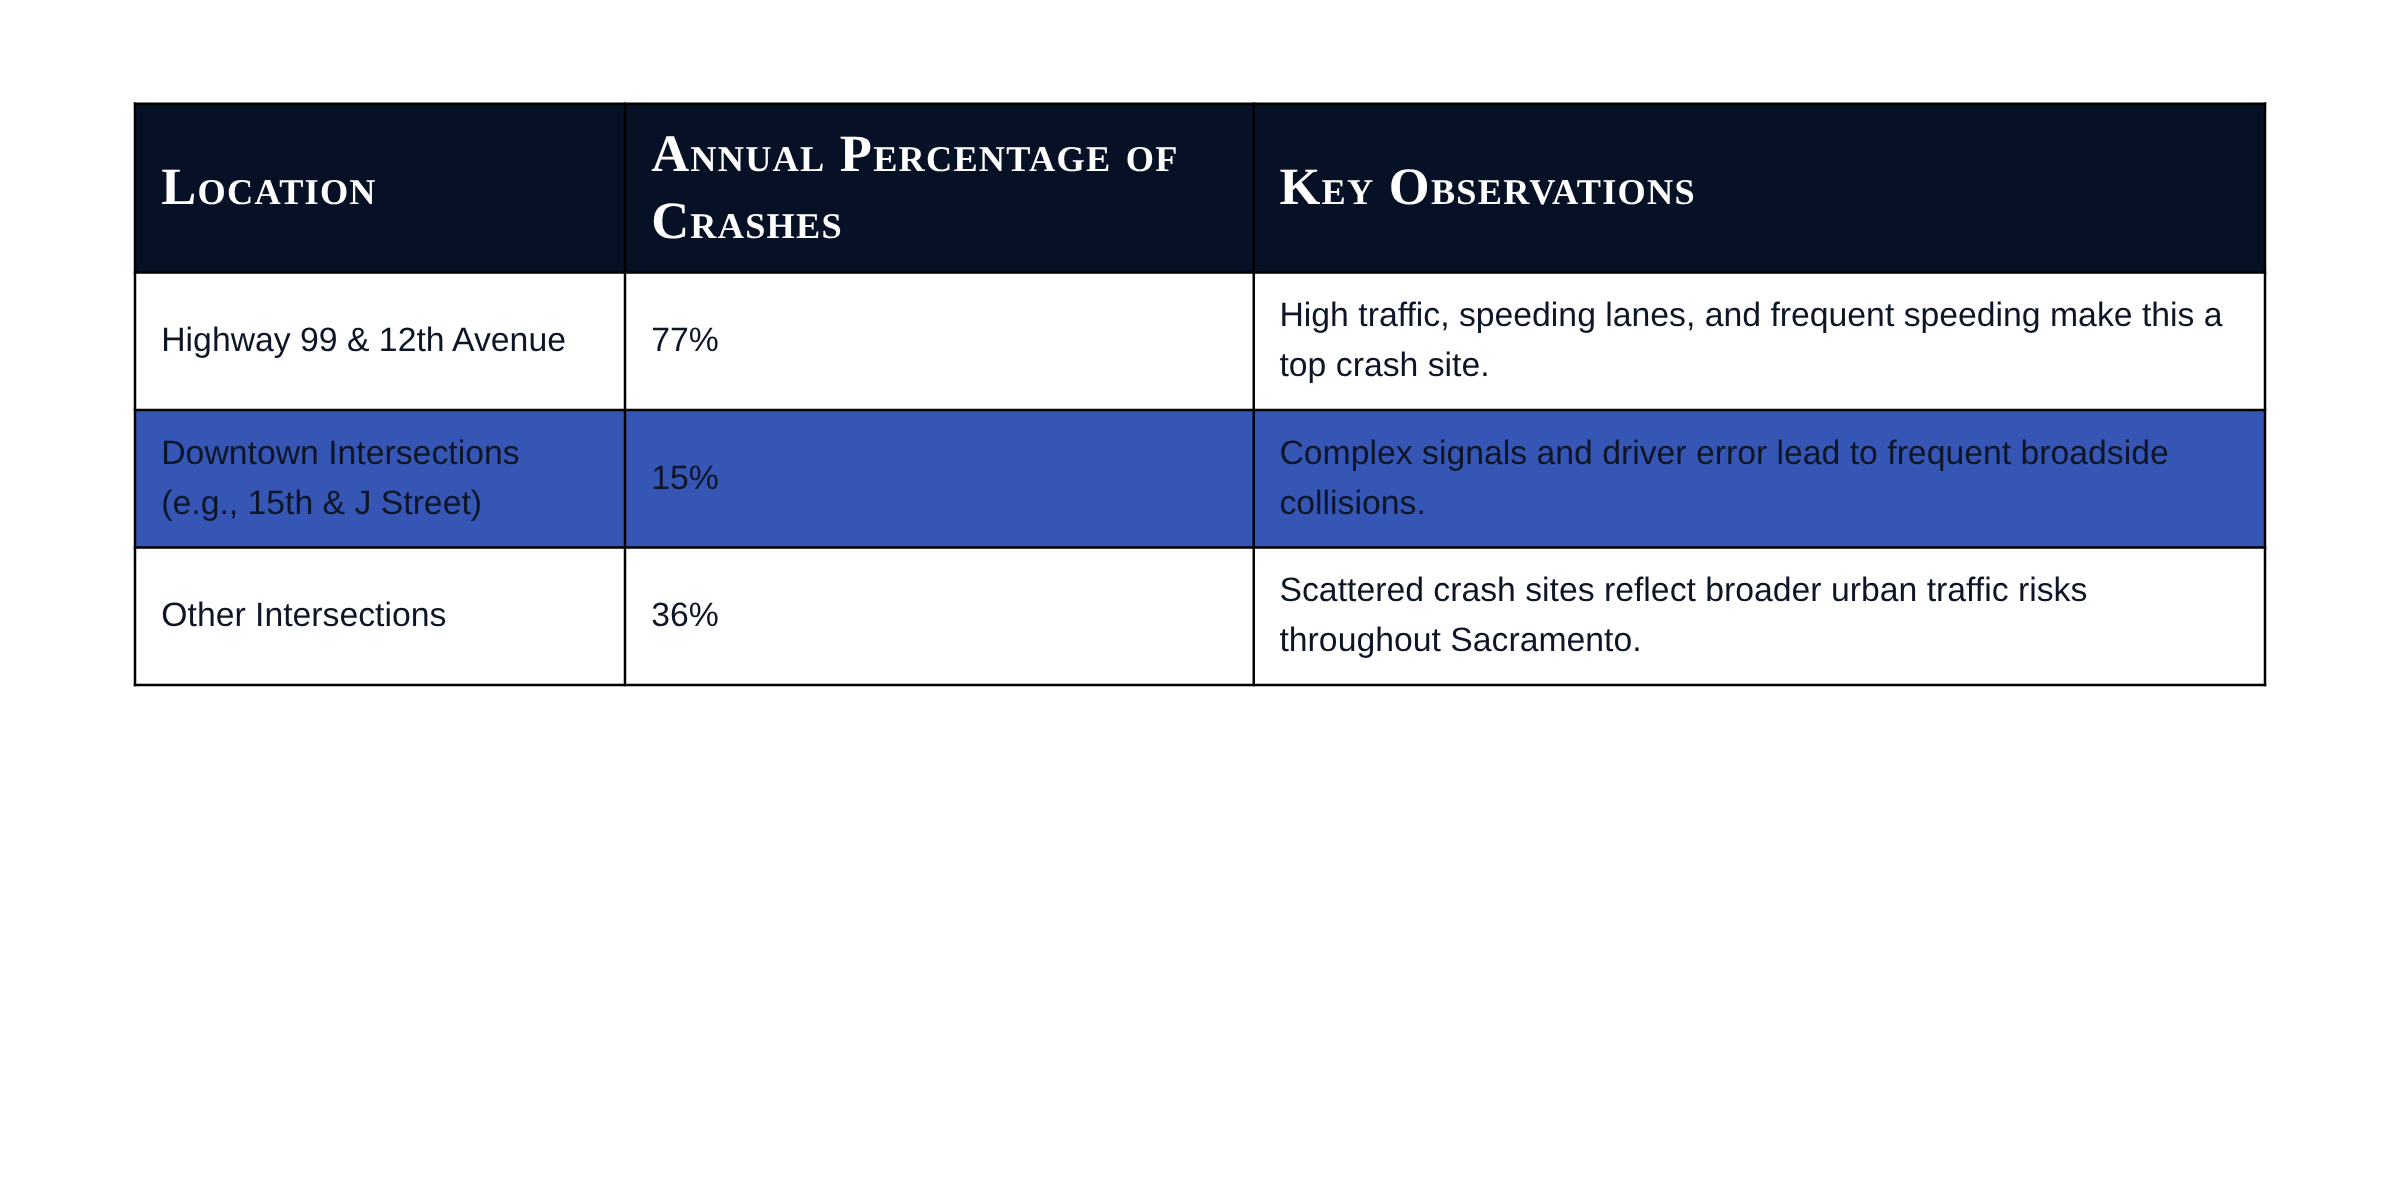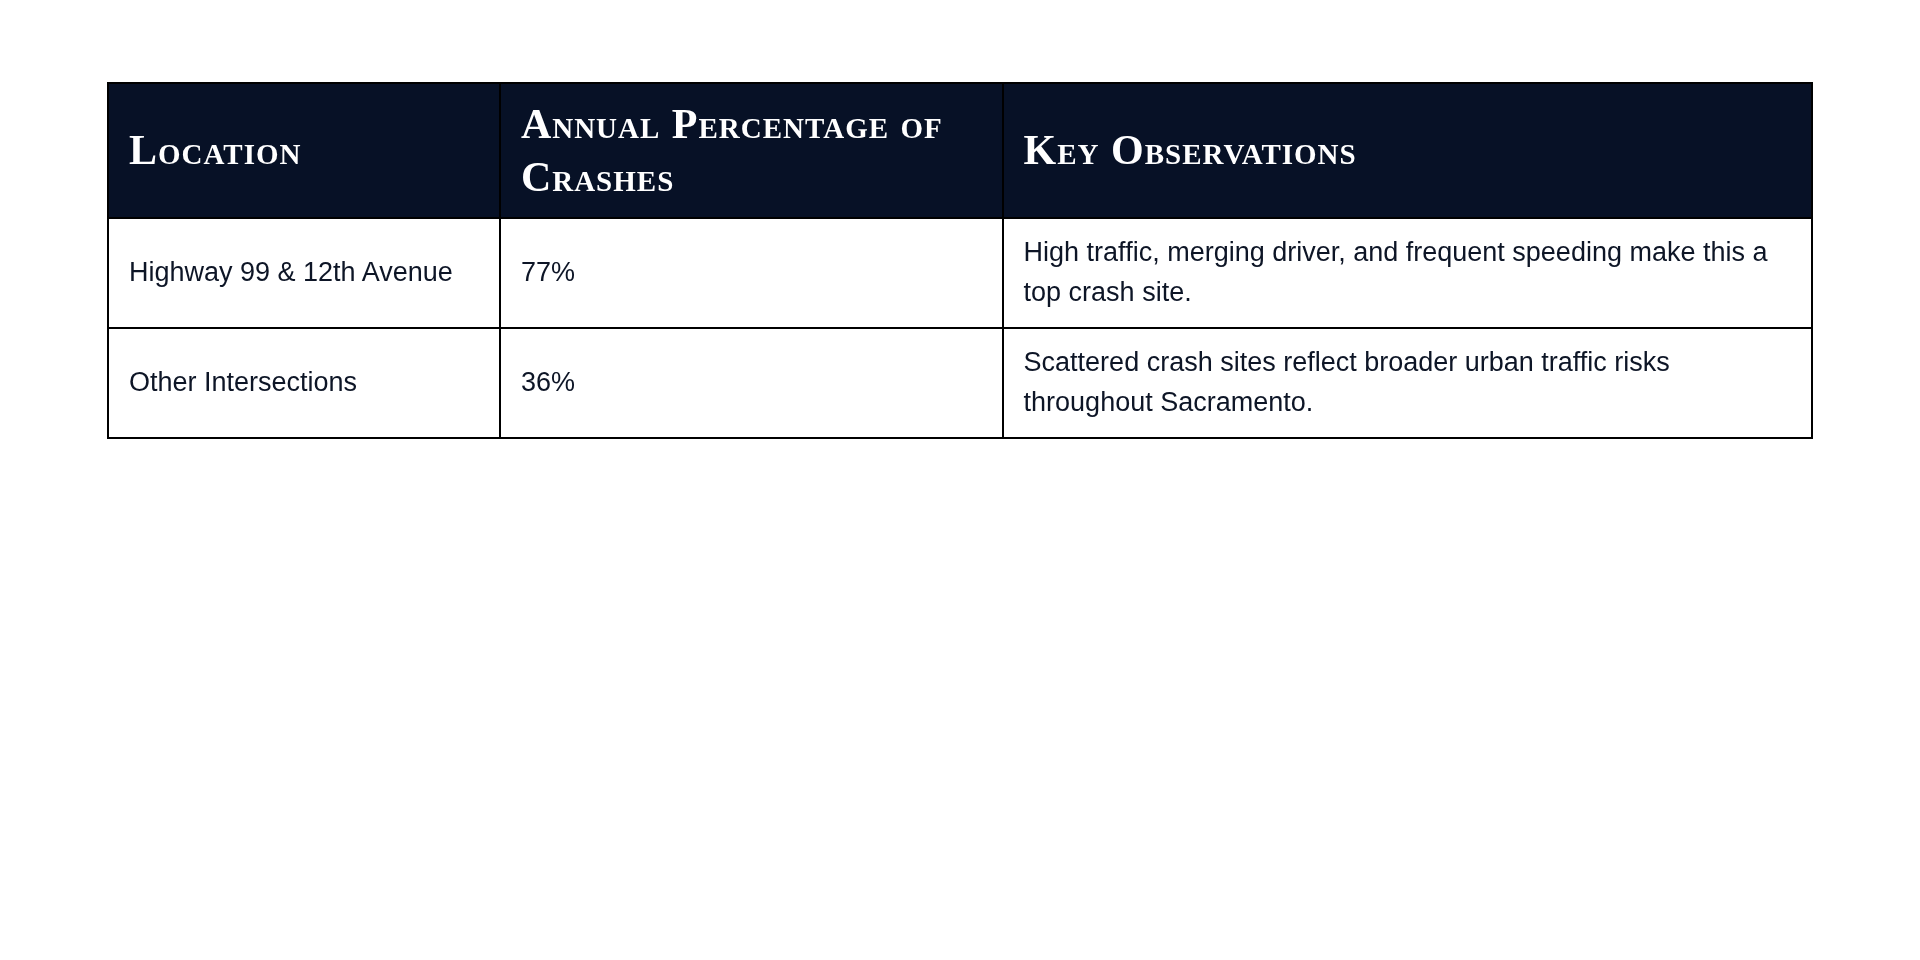--- a/index.html
+++ b/index.html
@@ -74,21 +74,26 @@
     <tr>
       <th>Location</th>
       <th>Annual Percentage of Crashes</th>
       <th>Key Observations</th>
     </tr>
   </thead>
   <tbody>
     <tr>
       <td>Highway 99 &amp; 12th Avenue</td>
       <td>77%</td>
-      <td>High traffic, merging driver, and frequent speeding make this a top crash site.</td>
+      <td>High traffic, speeding lanes, and frequent speeding make this a top crash site.</td>
+    </tr>
+    <tr class="alt">
+      <td>Downtown Intersections (e.g., 15th &amp; J Street)</td>
+      <td>15%</td>
+      <td>Complex signals and driver error lead to frequent broadside collisions.</td>
     </tr>
     <tr>
       <td>Other Intersections</td>
       <td>36%</td>
       <td>Scattered crash sites reflect broader urban traffic risks throughout Sacramento.</td>
     </tr>
   </tbody>
 </table>
 
 </body></html>

